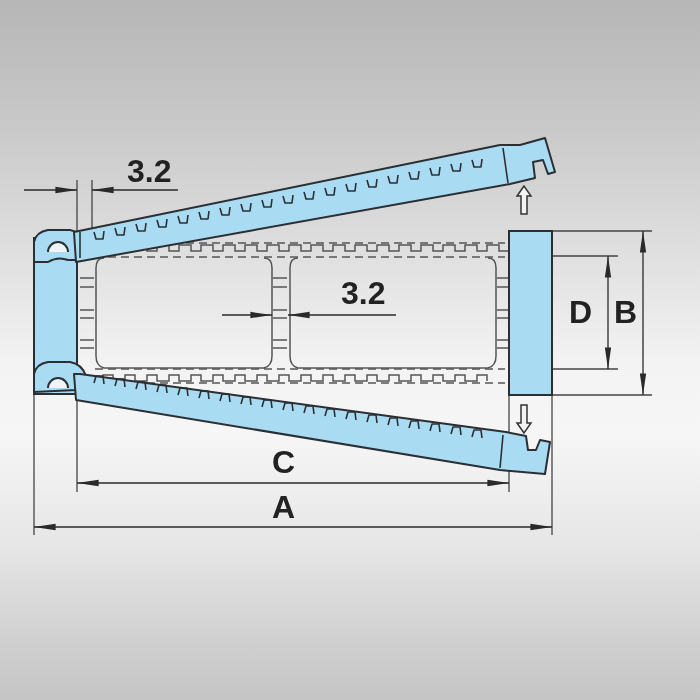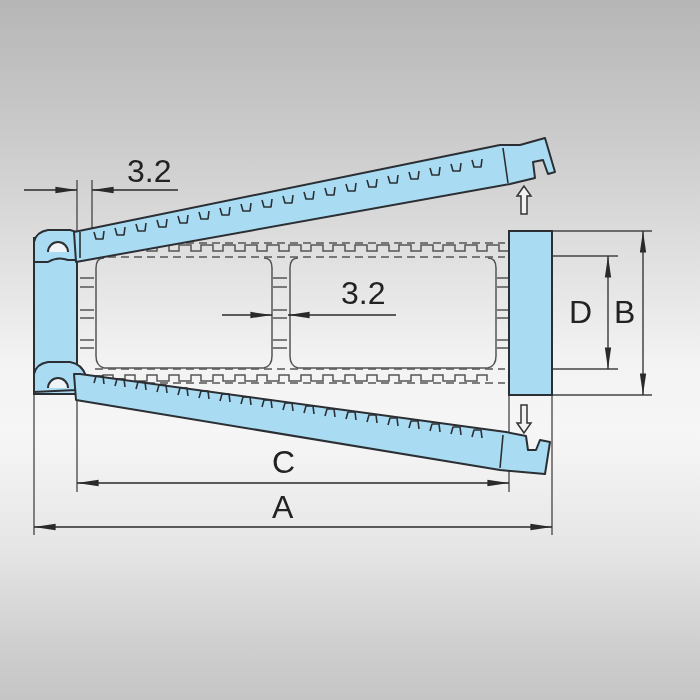--- a/index.html
+++ b/index.html
@@ -1,21 +1,21 @@
 <!DOCTYPE html>
 <html><head>
   <meta charset="utf-8">
   <style>
     html, body { margin: 0; padding: 0; }
     body {
       width: 700px; height: 700px; overflow: hidden;
       background: linear-gradient(180deg, #b6b6b6 0%, #c9c9c9 18%, #dedede 35%, #f3f3f3 52%, #f6f6f6 62%, #e6e6e6 78%, #cfcfcf 92%, #c5c5c5 100%);
       font-family: "Liberation Sans", sans-serif;
     }
-    .stage { position: relative; width: 700px; height: 508px; }
+    .stage { position: relative; width: 700px; height: 508px; font-weight: bold; }
     svg { position: absolute; left: 0; top: 0; }
     .label {
       position: absolute; color: #222; font-family: "Liberation Sans", sans-serif;
       line-height: 1; white-space: nowrap;
     }
     .lbl-top32 { left: 127px; top: 155px; font-size: 32px; }
     .lbl-mid32 { left: 341px; top: 277px; font-size: 32px; }
     .lbl-D { left: 569px; top: 296px; font-size: 32px; }
     .lbl-B { left: 614px; top: 296px; font-size: 32px; }
     .lbl-C { left: 272px; top: 446px; font-size: 32px; }

